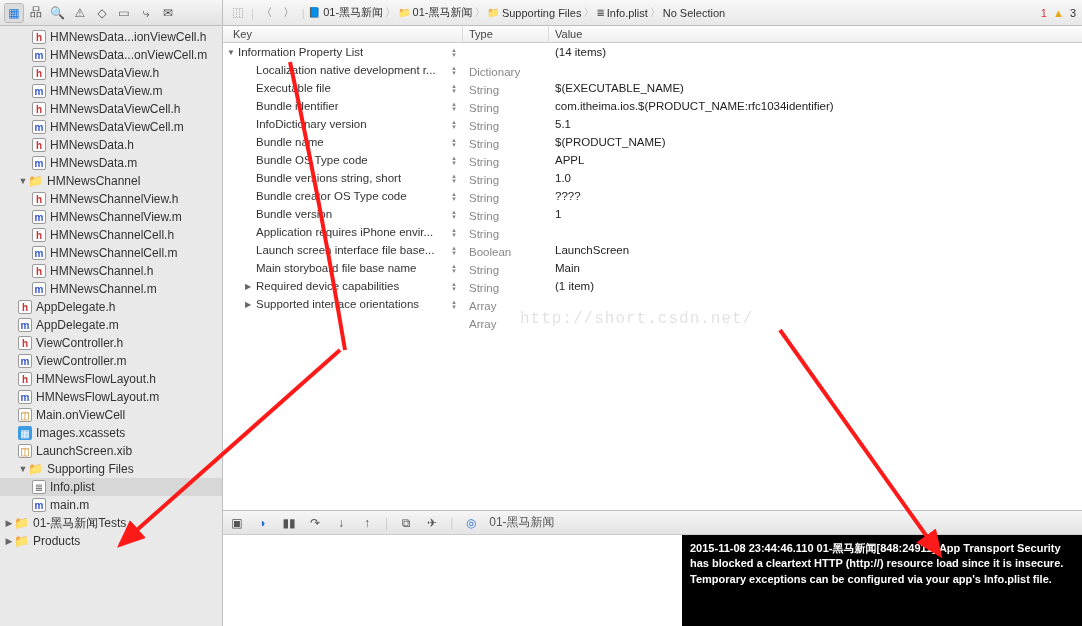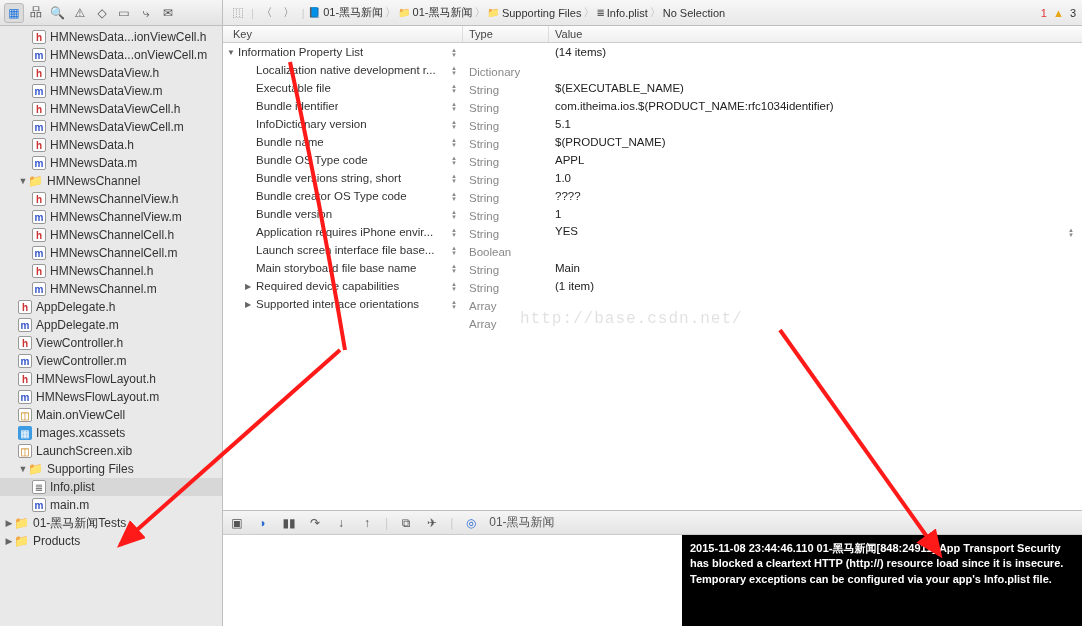--- a/index.html
+++ b/index.html
@@ -340,33 +340,32 @@
         </div>
       </div>
       <div class="prow">
         <div class="k">
           <span class="indent1"></span>
           <span class="tri"></span>
           <span class="txt">Application requires iPhone envir...</span>
           <span class="stepper">▴<br>▾</span>
         </div>
         <div class="t">Boolean</div>
-        <div class="v">
-          <span>YES</span>
-          <span class="stepper" style="margin-left:auto;margin-right:6px;">▴<br>▾</span>
-        </div>
       </div>
       <div class="prow">
         <div class="k">
           <span class="indent1"></span>
           <span class="tri"></span>
           <span class="txt">Launch screen interface file base...</span>
           <span class="stepper">▴<br>▾</span>
         </div>
         <div class="t">String</div>
+        <div class="v">
+          <span>LaunchScreen</span>
+        </div>
       </div>
       <div class="prow">
         <div class="k">
           <span class="indent1"></span>
           <span class="tri"></span>
           <span class="txt">Main storyboard file base name</span>
           <span class="stepper">▴<br>▾</span>
         </div>
         <div class="t">String</div>
         <div class="v">
@@ -409,21 +408,21 @@
     <span style="color:#ccc">|</span>
     <span class="ico" style="color:#2a6cd4;">◎</span>
     <span>01-黑马新闻</span>
   </div>
   <div class="console">
     <div class="left"></div>
     <div class="right"><b>2015-11-08 23:44:46.110 01-黑马新闻[848:24911] App Transport Security has blocked a cleartext HTTP (http://) resource load since it is insecure. Temporary exceptions can be configured via your app's Info.plist file.</b></div>
   </div>
 </div>
 
-<div class="watermark">http://base.csdn.net/</div>
+<div class="watermark">http://short.csdn.net/</div>
 
 <svg class="arrow-svg" width="1082" height="626">
   <defs>
       <marker id="ah" markerWidth="8" markerHeight="8" refX="6" refY="3" orient="auto">
         <path d="M0,0 L7,3 L0,6 Z" fill="#ff1a1a"></path>
       </marker>
     </defs>
   <path d="M 290 62 Q 320 200 345 350" stroke="#ff1a1a" stroke-width="4" fill="none"></path>
   <path d="M 340 350 L 120 545" stroke="#ff1a1a" stroke-width="4" fill="none" marker-end="url(#ah)"></path>
   <path d="M 780 330 L 940 555" stroke="#ff1a1a" stroke-width="4" fill="none" marker-end="url(#ah)"></path>

